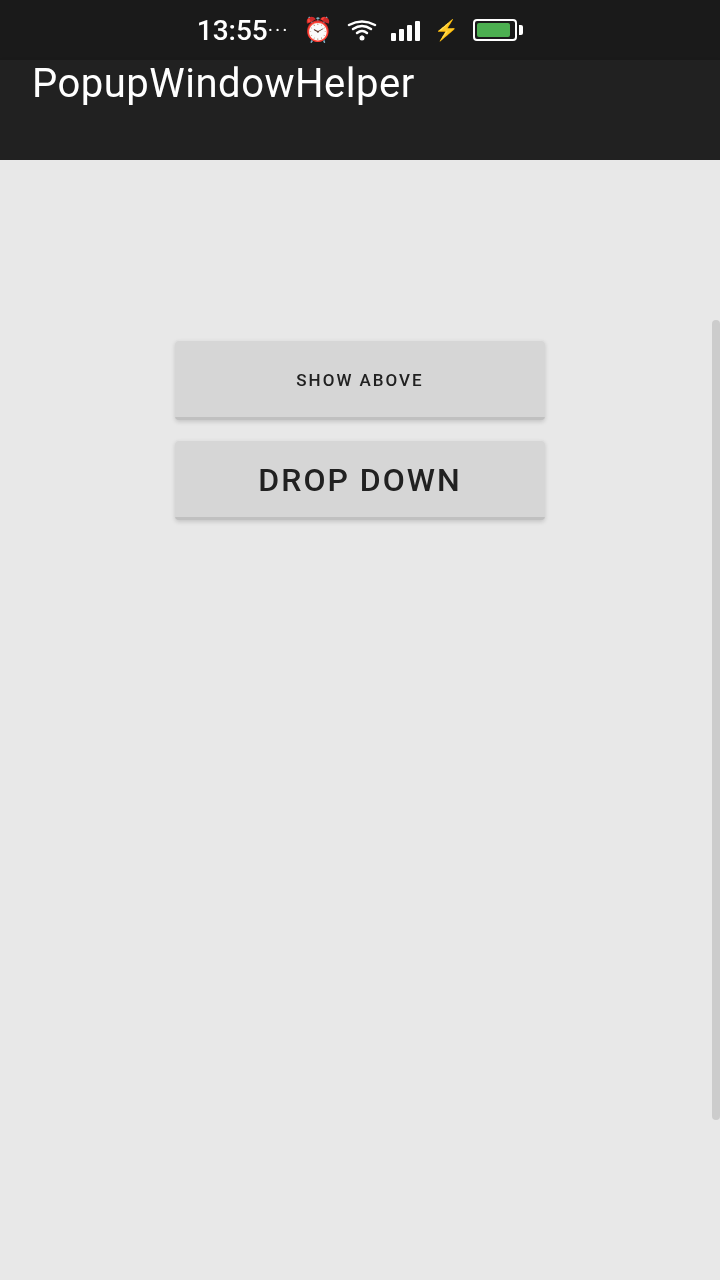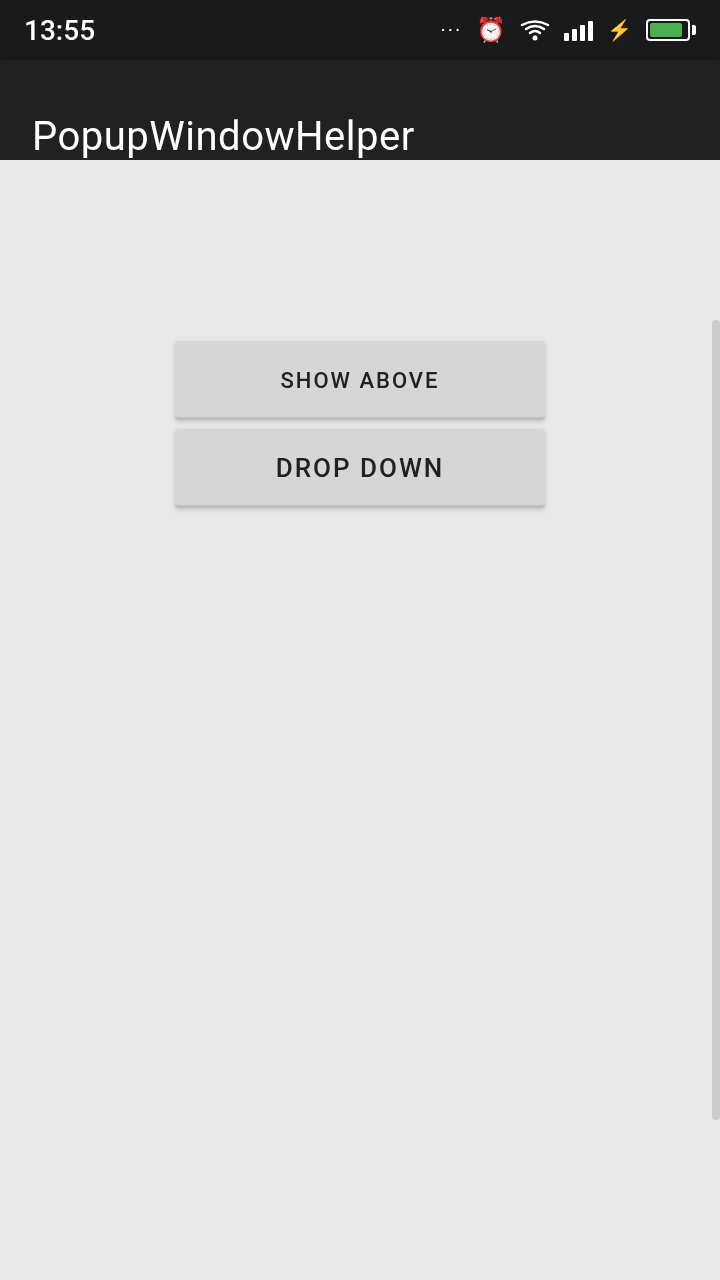--- a/index.html
+++ b/index.html
@@ -17,21 +17,21 @@
       overflow: hidden;
     }
 
     
     .status-bar {
       width: 100%;
       height: 60px;
       background-color: #1a1a1a;
       display: flex;
       align-items: center;
-      justify-content: space-between;
+      justify-content: center;
       padding: 0 24px;
     }
 
     .status-time {
       color: #ffffff;
       font-size: 28px;
       font-weight: 500;
     }
 
     .status-icons {
@@ -70,21 +70,21 @@
       background-color: #ffffff;
       border-radius: 0 2px 2px 0;
     }
 
     
     .app-bar {
       width: 100%;
       height: 100px;
       background-color: #212121;
       display: flex;
-      align-items: flex-end;
+      align-items: flex-start;
       padding: 0 32px;
       box-shadow: 0 2px 4px rgba(0,0,0,0.3);
     }
 
     .app-title {
       color: #ffffff;
       font-size: 40px;
       font-weight: 400;
       letter-spacing: 0.5px;
     }
@@ -137,28 +137,28 @@
       bottom: 0;
       left: 0;
       right: 0;
       height: 3px;
       background: rgba(0,0,0,0.1);
     }
 
     .btn-show-above {
       width: 370px;
       height: 80px;
-      font-size: 22px;
-      margin-bottom: 8px;
+      font-size: 17px;
+      margin-bottom: 20px;
     }
 
     .btn-drop-down {
       width: 370px;
       height: 80px;
-      font-size: 26px;
+      font-size: 32px;
       margin-bottom: 80px;
     }
 
     .btn-show-from-top {
       width: 430px;
       height: 85px;
       font-size: 26px;
       margin-bottom: 80px;
       margin-left: -30px;
     }

